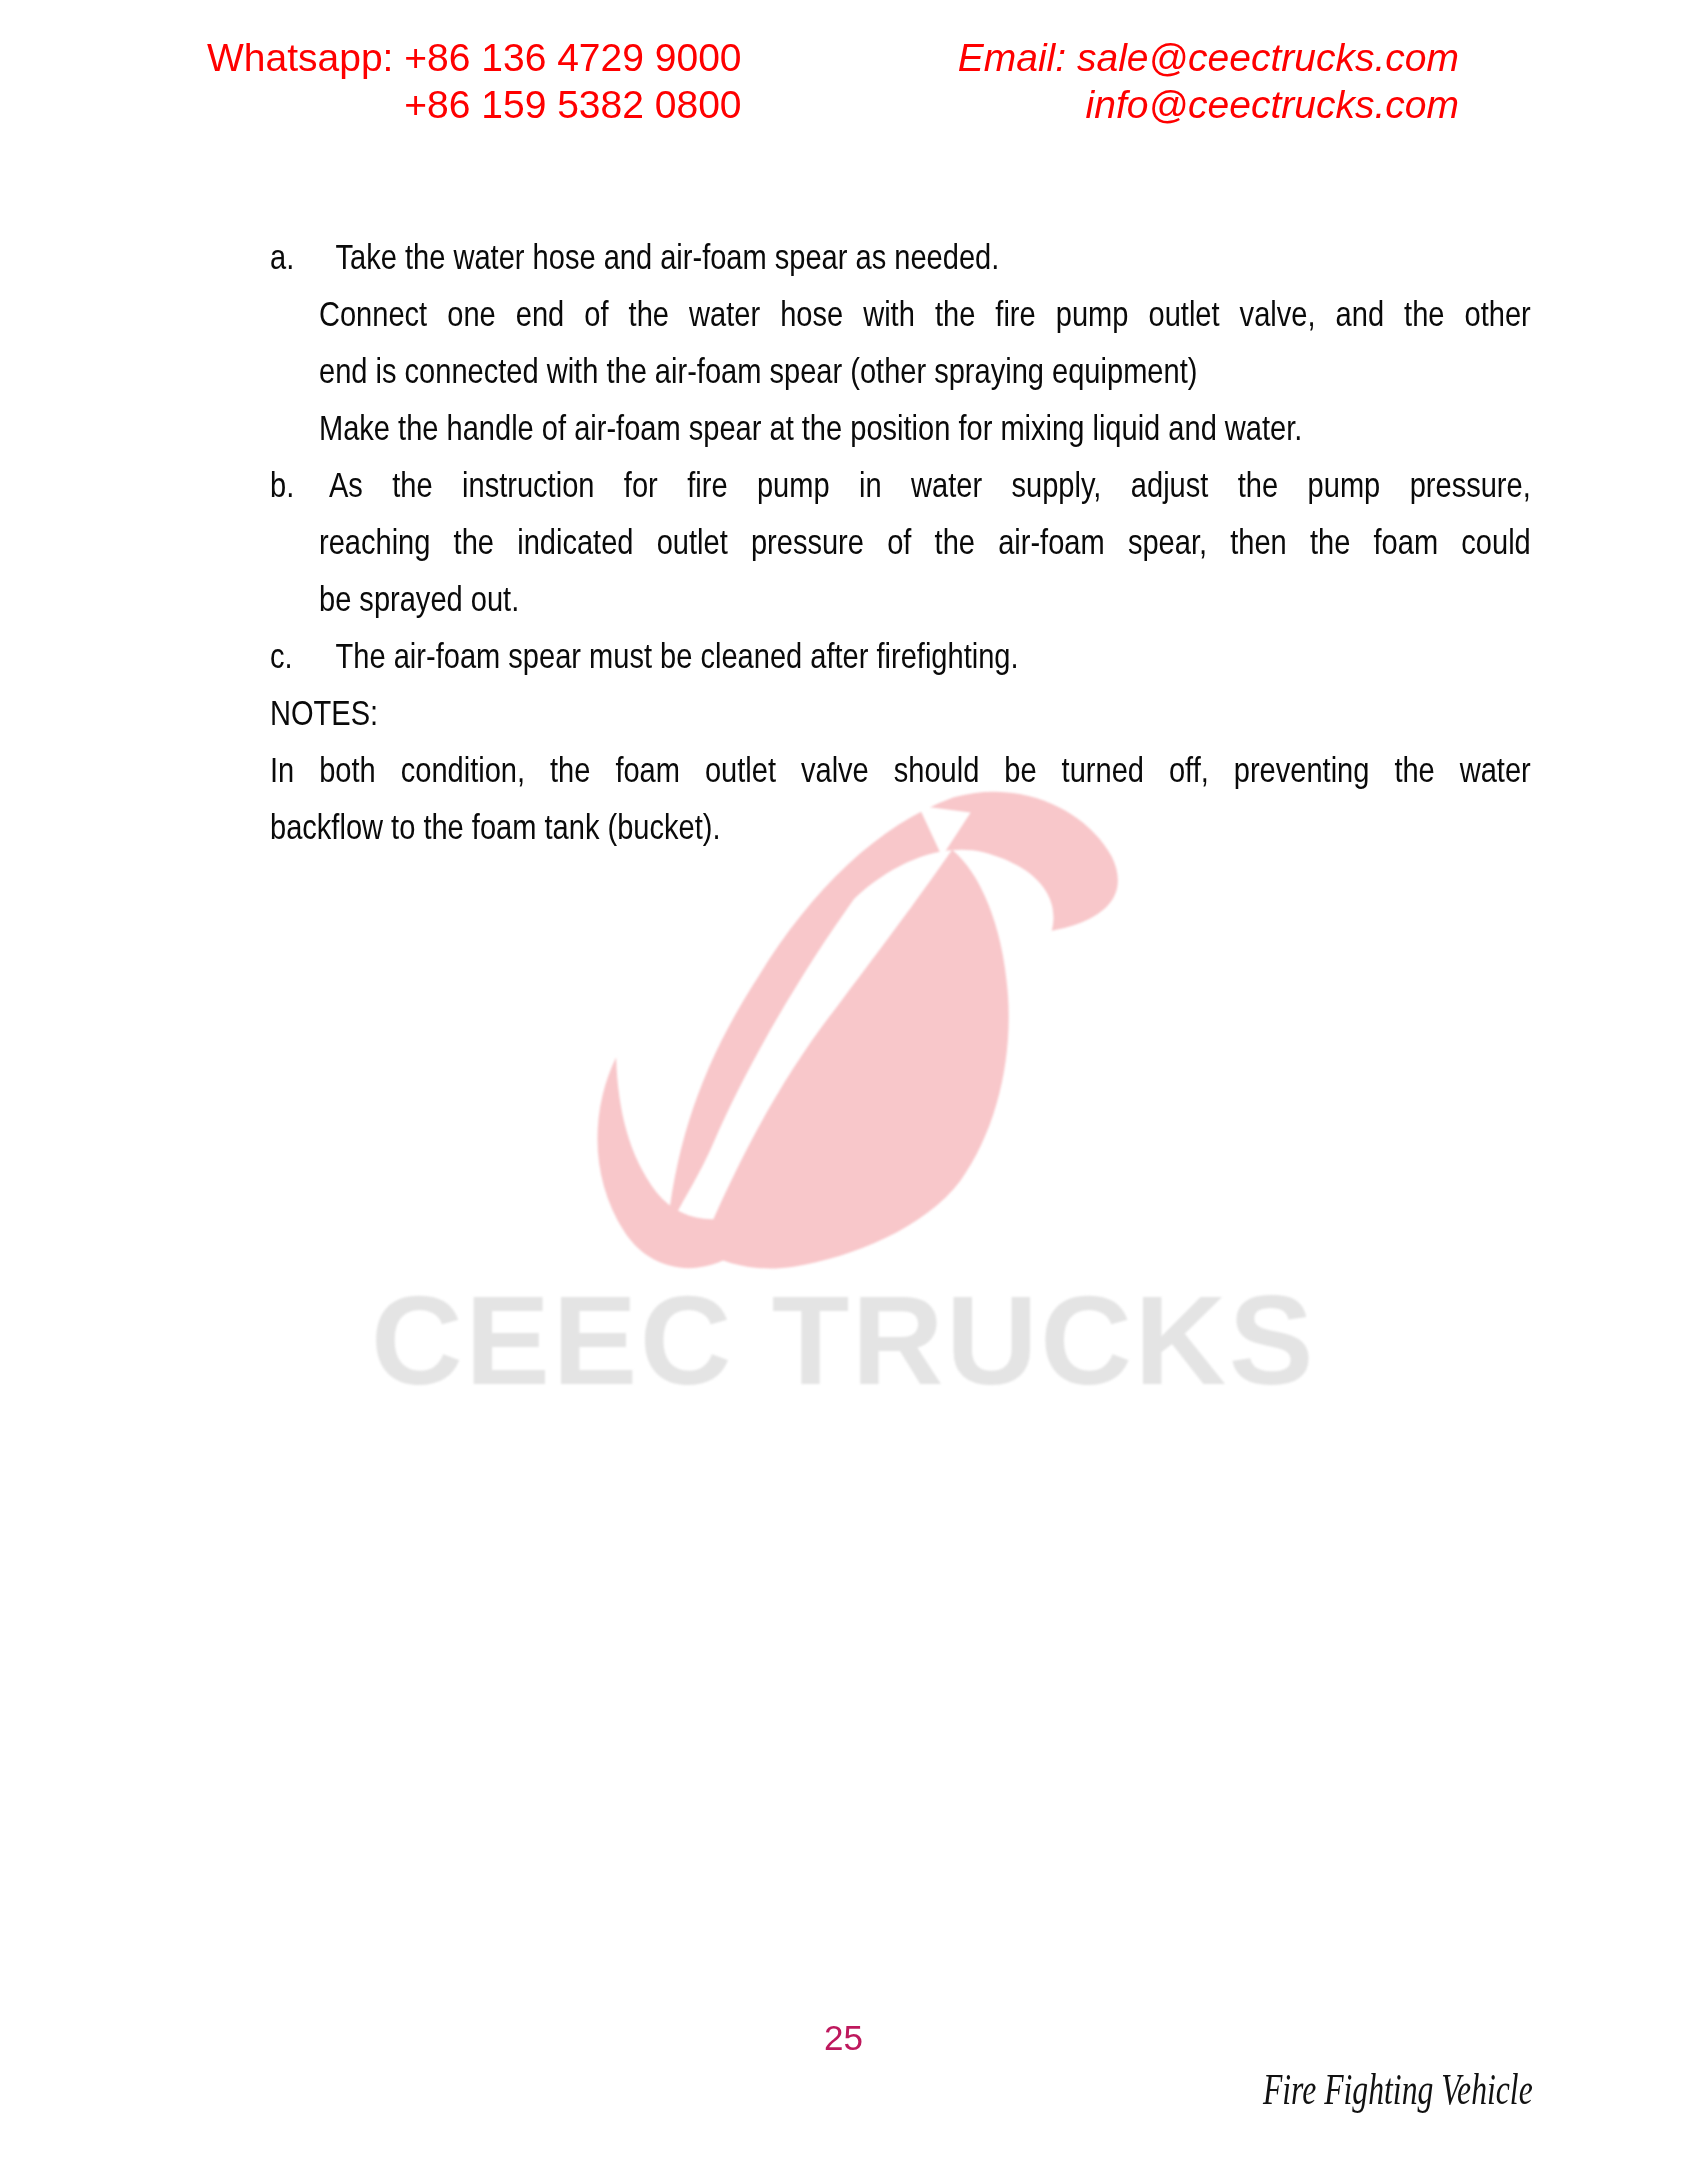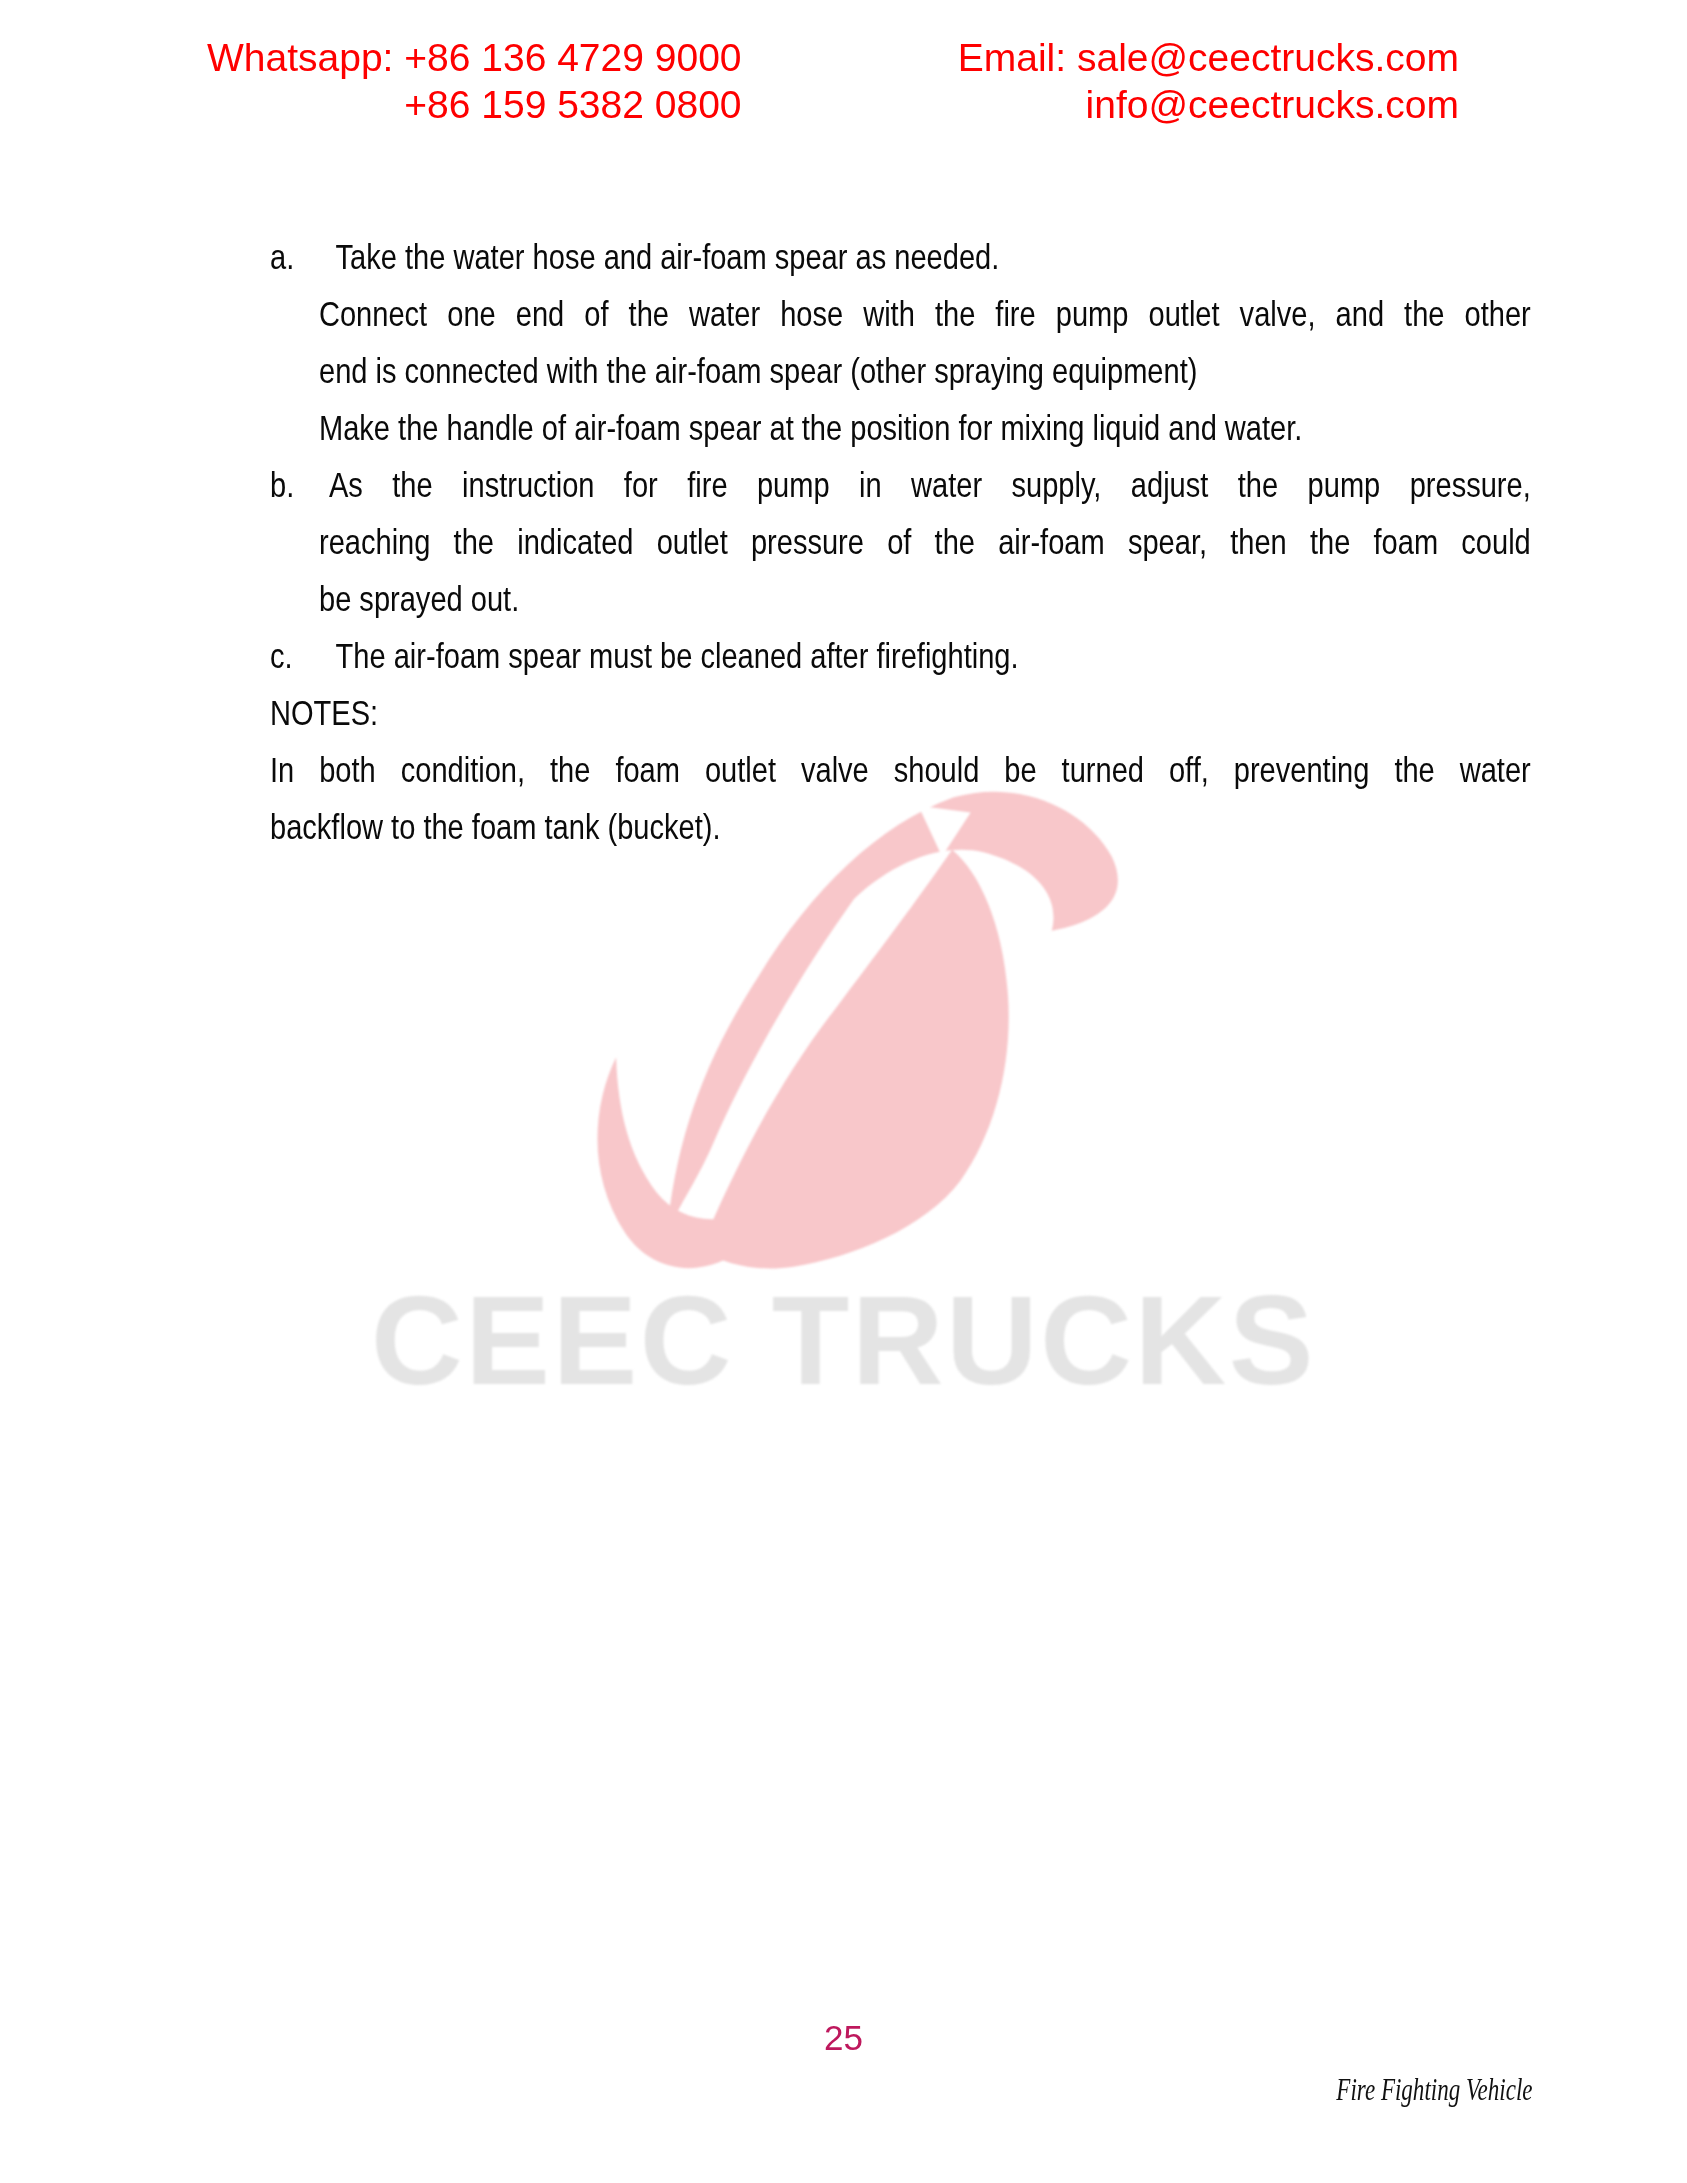--- a/index.html
+++ b/index.html
@@ -25,21 +25,21 @@
   .hdr-block{
     position:absolute;
     top:34px;
     font-size:39px;
     line-height:47px;
     color:var(--header-red);
     text-align:right;
     white-space:nowrap;
   }
   .hdr-whatsapp{left:207px;}
-  .hdr-email{right:228px;}
+  .hdr-email{right:228px;font-style:italic;}
   
   .watermark{
     position:absolute;
     left:0; top:0; width:100%; height:100%;
     filter:blur(1px);
   }
   .wm-logo{
     position:absolute;
     left:557px; top:772px;
     width:591px; height:515px;
@@ -94,21 +94,21 @@
     left:0; top:2020px;
     width:1687px;
     text-align:center;
     font-size:35px;
     line-height:35px;
     color:#be185d;
   }
   .doc-title{
     position:absolute;
     right:154px; top:2071px;
-    font-size:32px;
+    font-size:44px;
     line-height:37px;
     font-style:italic;
     font-family:"Liberation Serif", serif;
     color:#111;
     white-space:nowrap;
   }
   .doc-title .squeeze{
     display:inline-block;
     transform:scaleX(0.72);
     transform-origin:right center;

